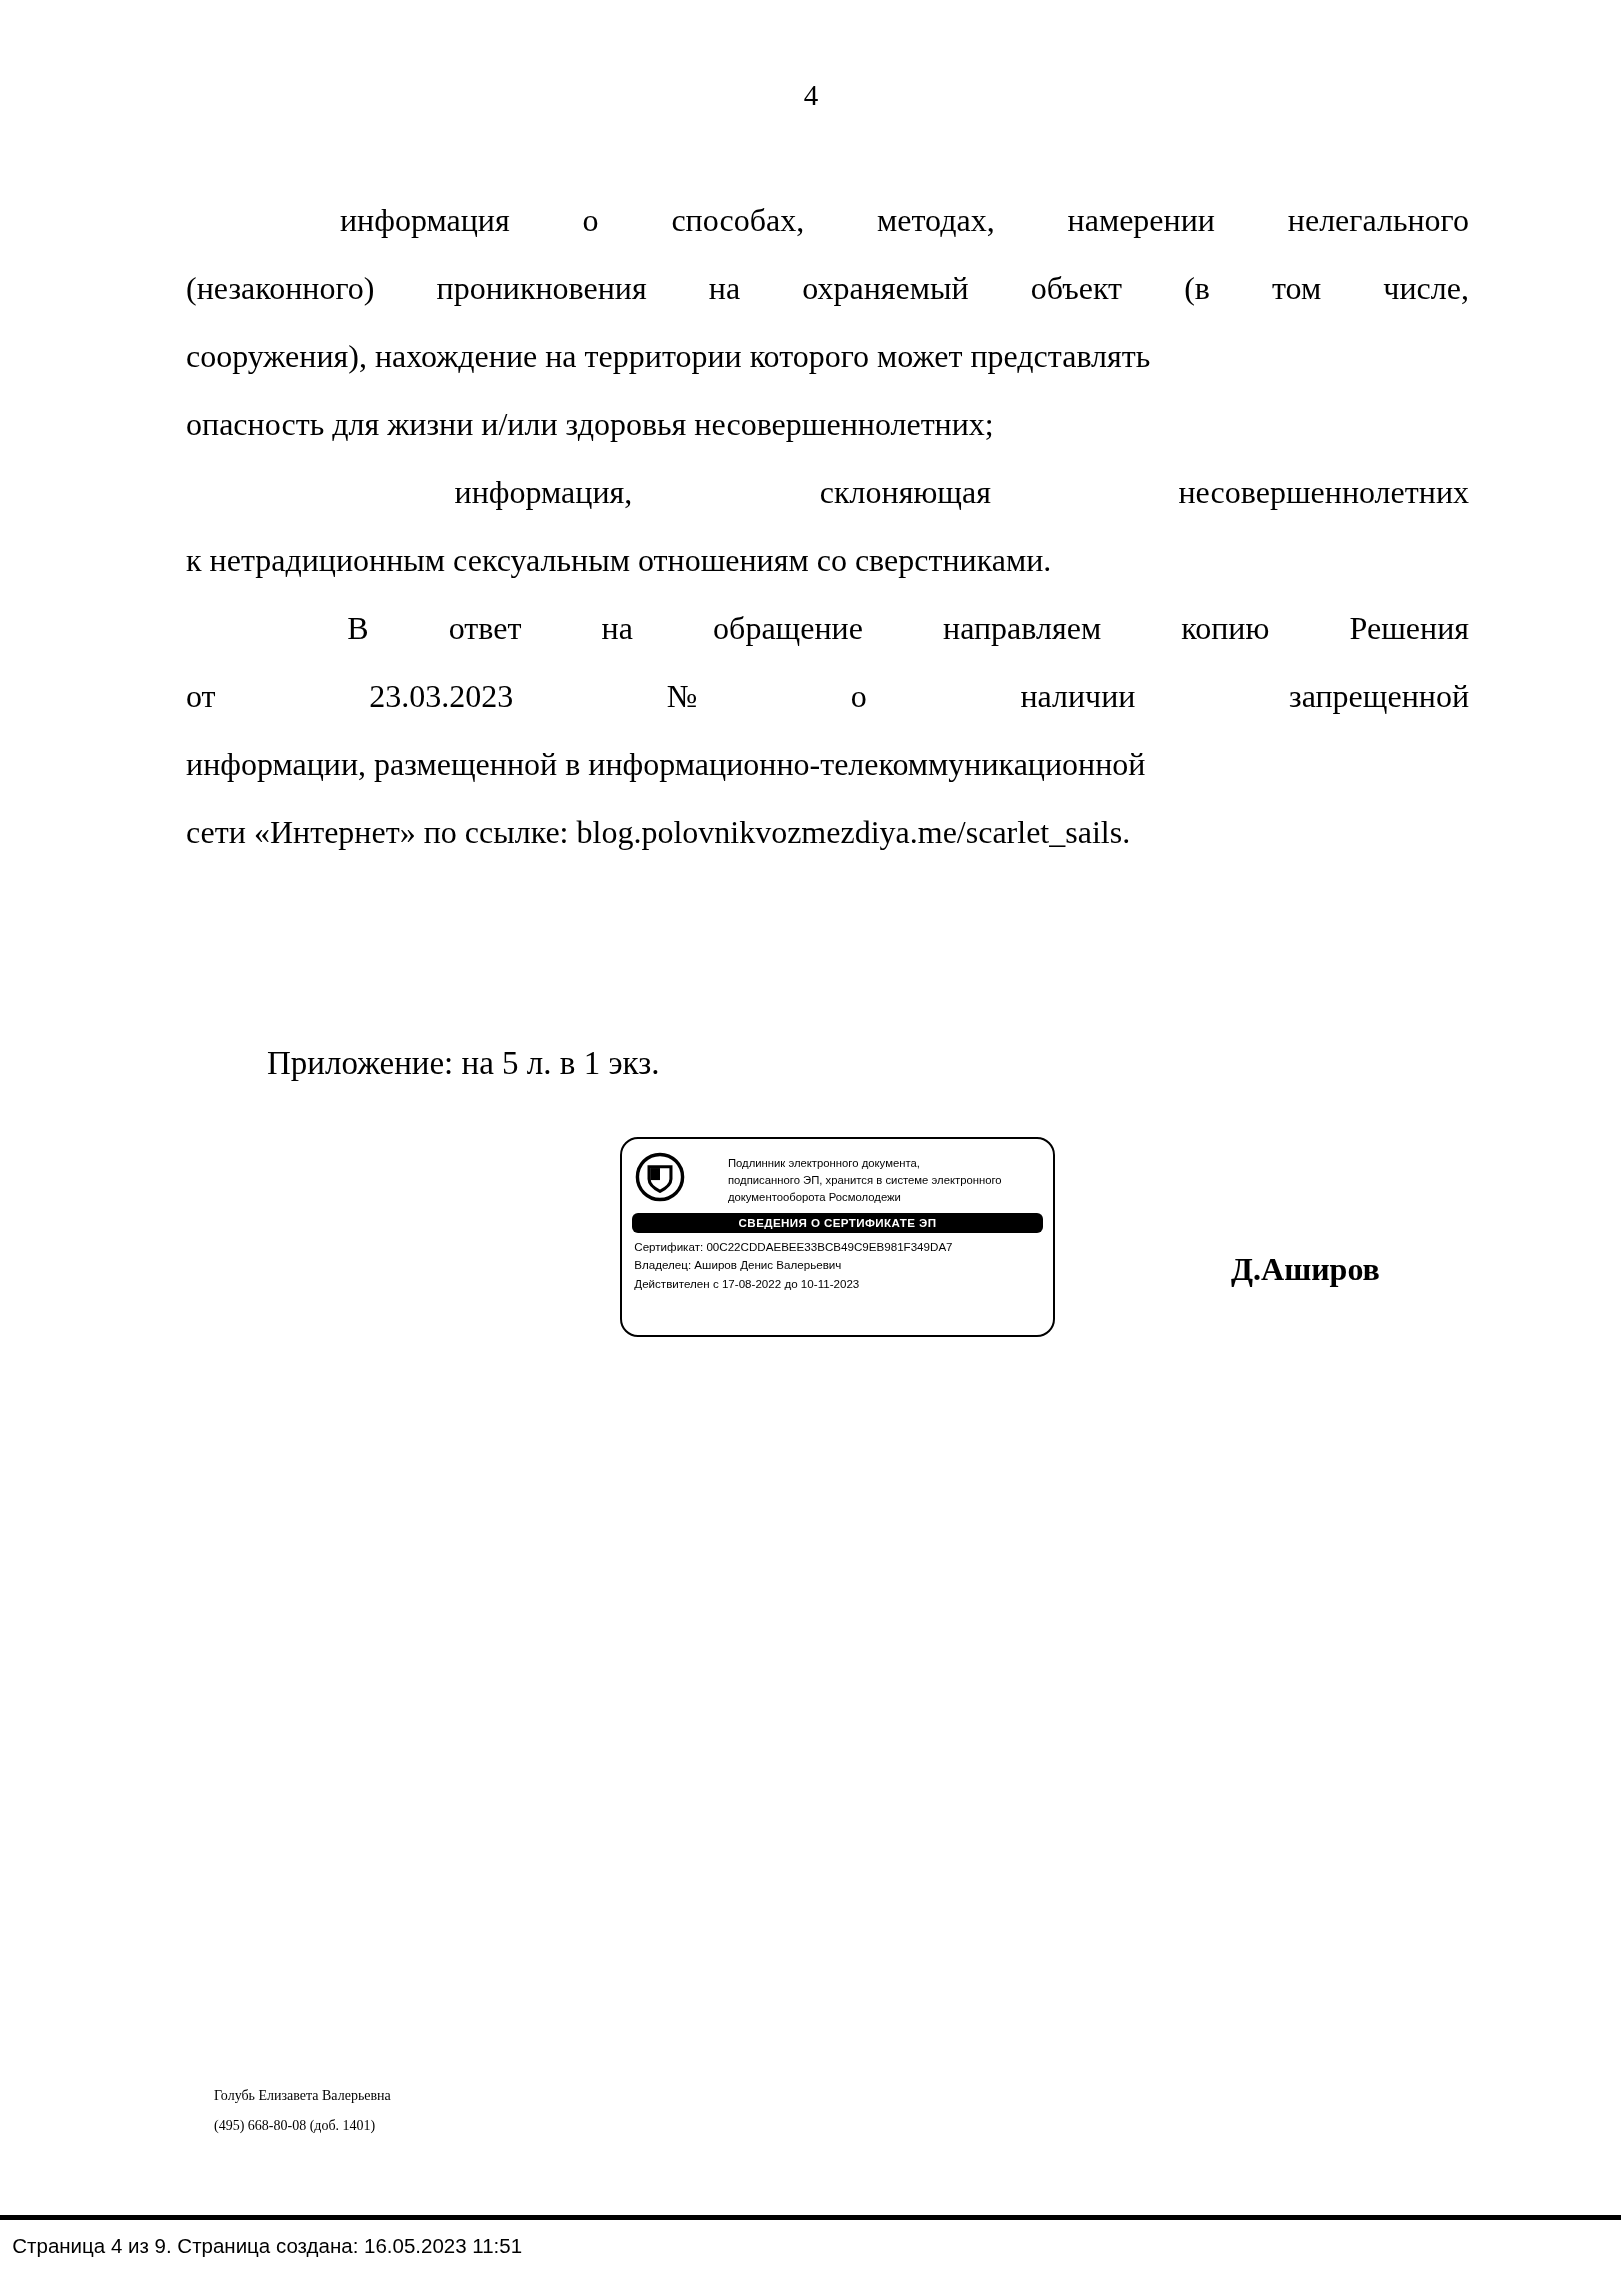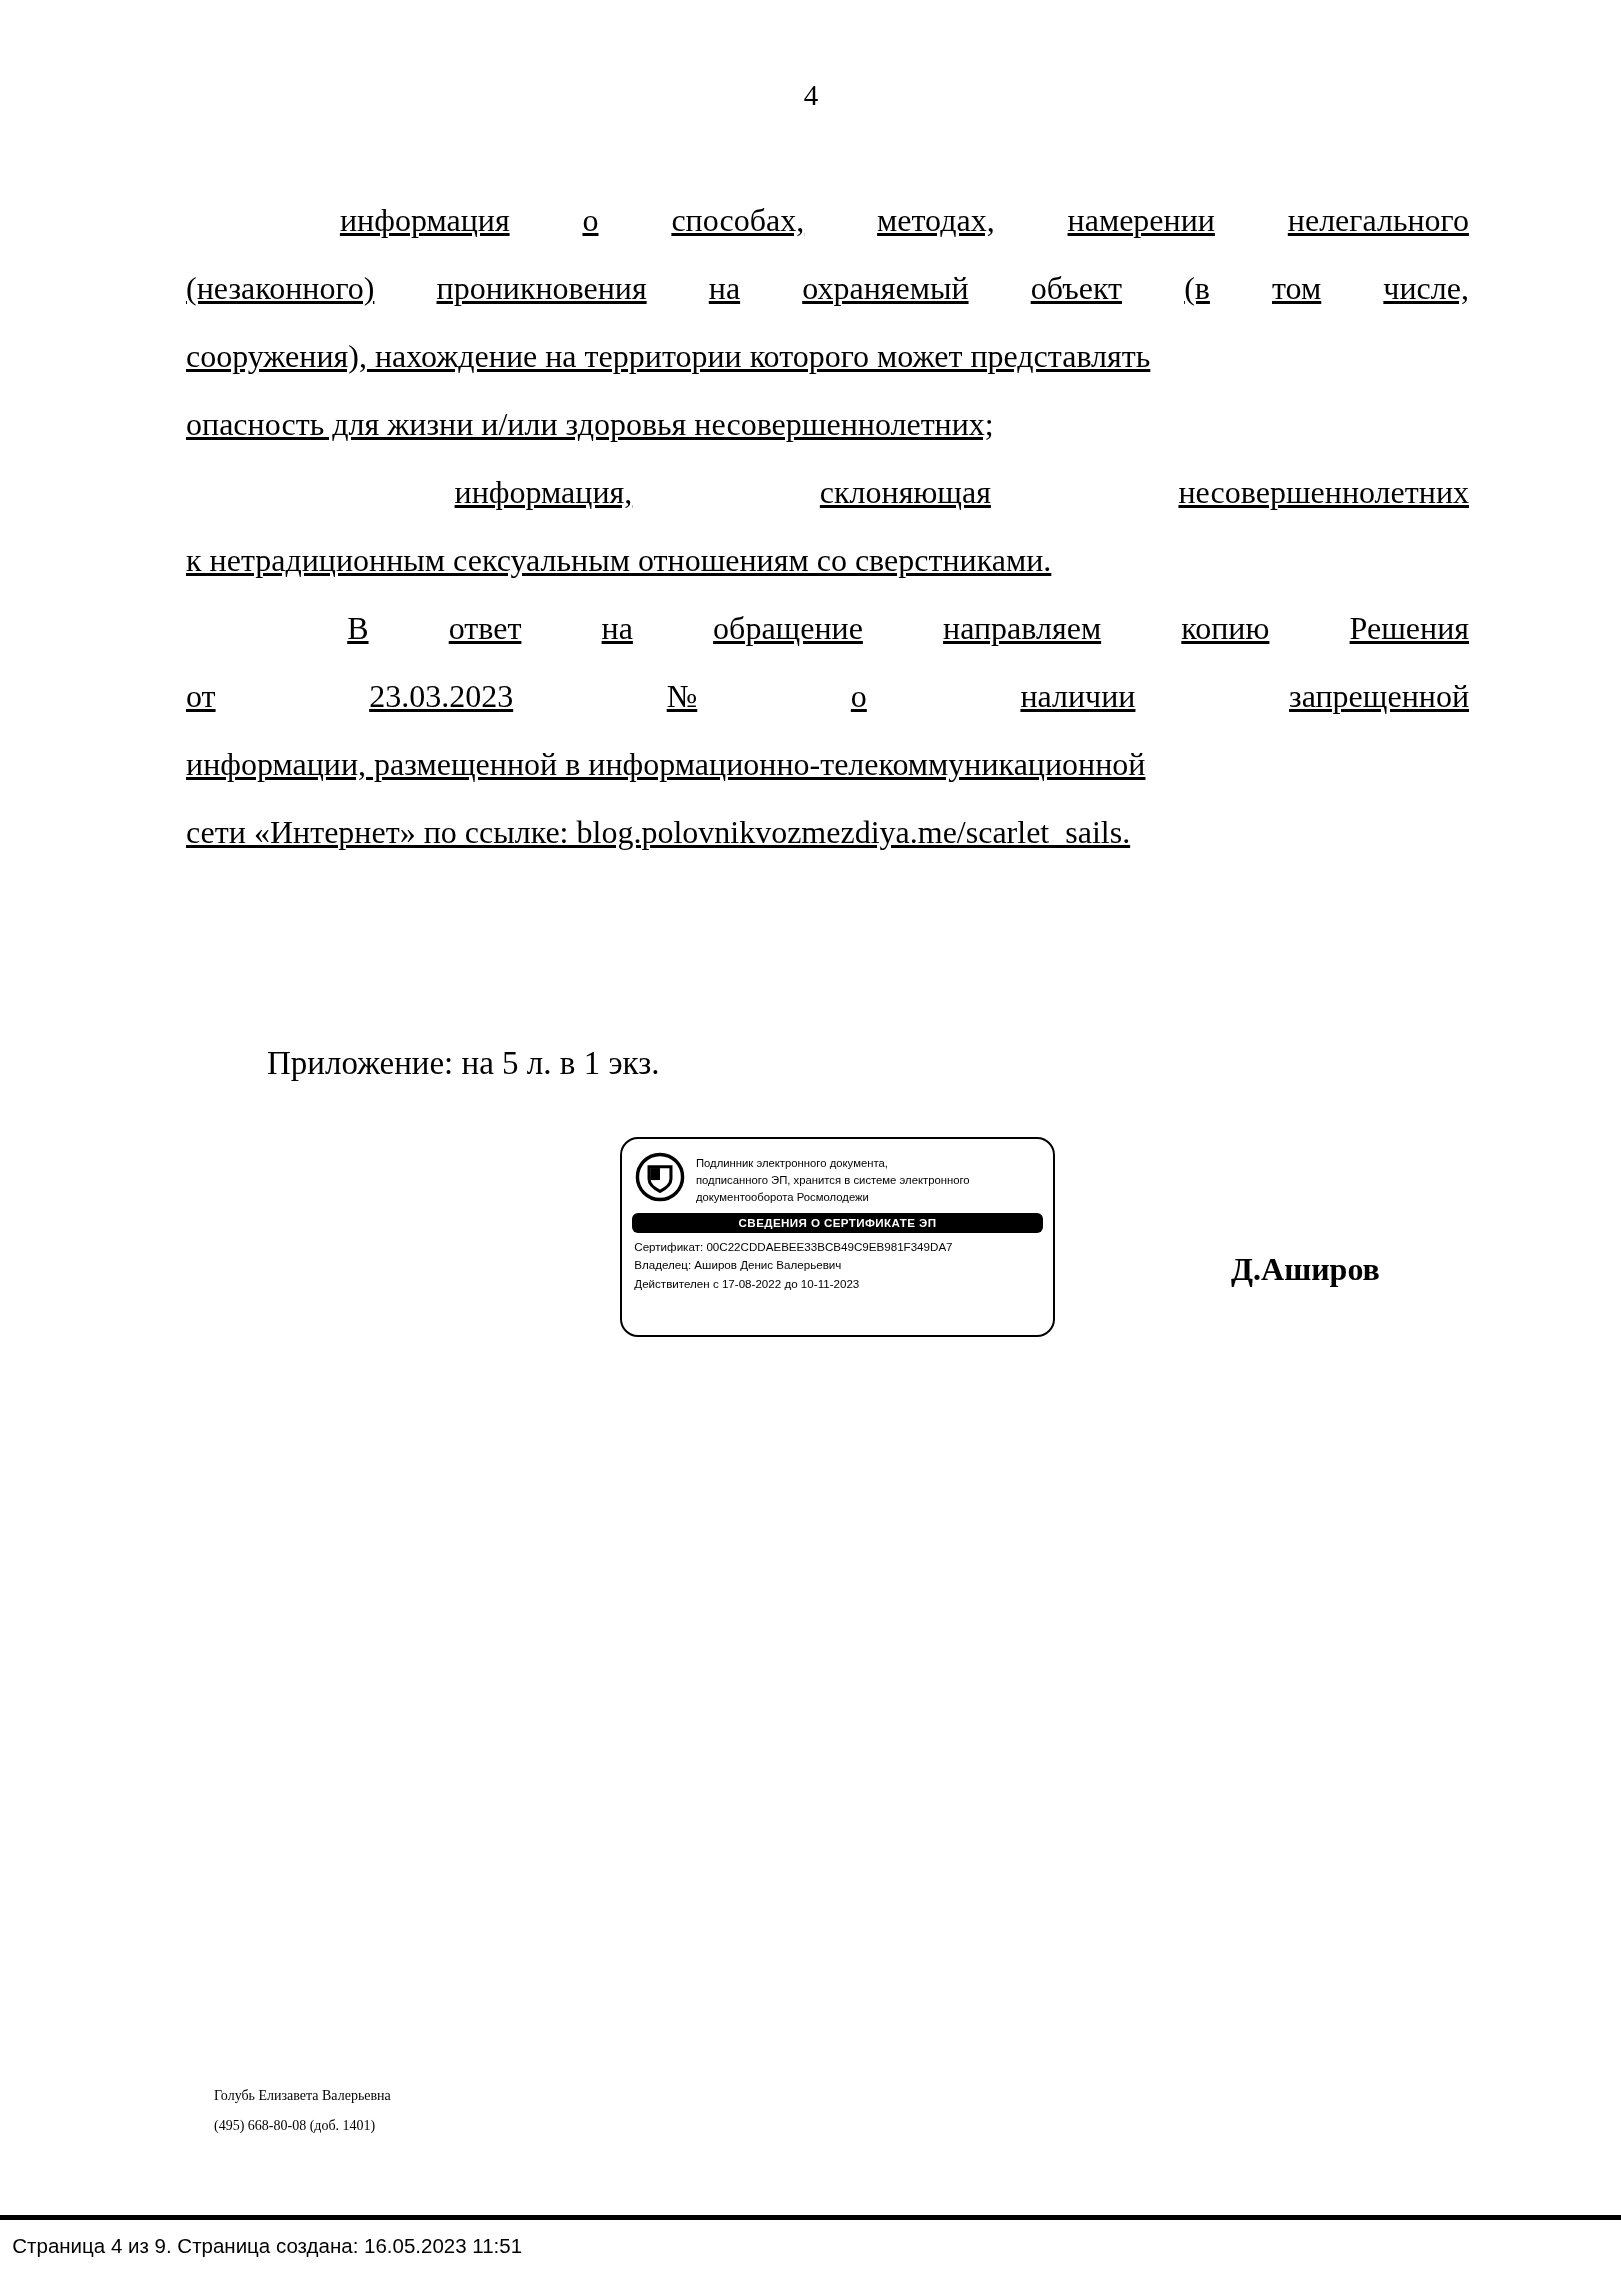--- a/index.html
+++ b/index.html
@@ -29,21 +29,20 @@
     font-size: 29px;
     line-height: 1;
   }
 
   
   .body-area {
     position: absolute;
     left: 186px;
     top: 186px;
     width: 1283px;
-    text-decoration: underline;
   }
   
   .line {
     display: flex;
     justify-content: space-between;
     font-size: 32px;
     line-height: 68px;
     white-space: nowrap;
   }
   .line.indent::before {
@@ -81,20 +80,21 @@
     border: 2.7px solid #000000;
     border-radius: 18px;
     box-sizing: border-box;
     background: #ffffff;
     font-family: "Liberation Sans", "DejaVu Sans", sans-serif;
   }
   .stamp-head {
     display: flex;
     align-items: flex-start;
     padding: 12.3px 11px 0 12.3px;
+    gap: 32px;
   }
   .stamp-logo {
     flex: 0 0 auto;
     width: 52px;
     height: 52px;
     margin-right: 9.6px;
   }
   .stamp-head-text {
     font-size: 11.3px;
     line-height: 17px;

